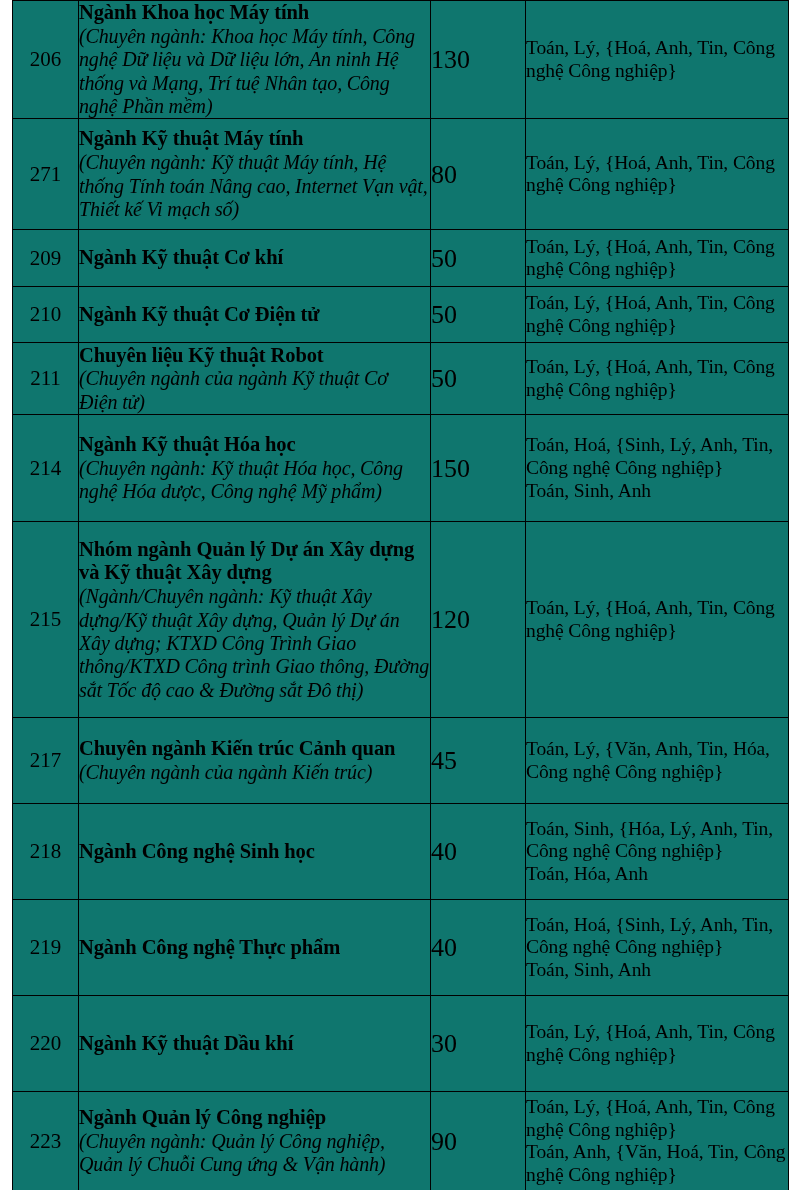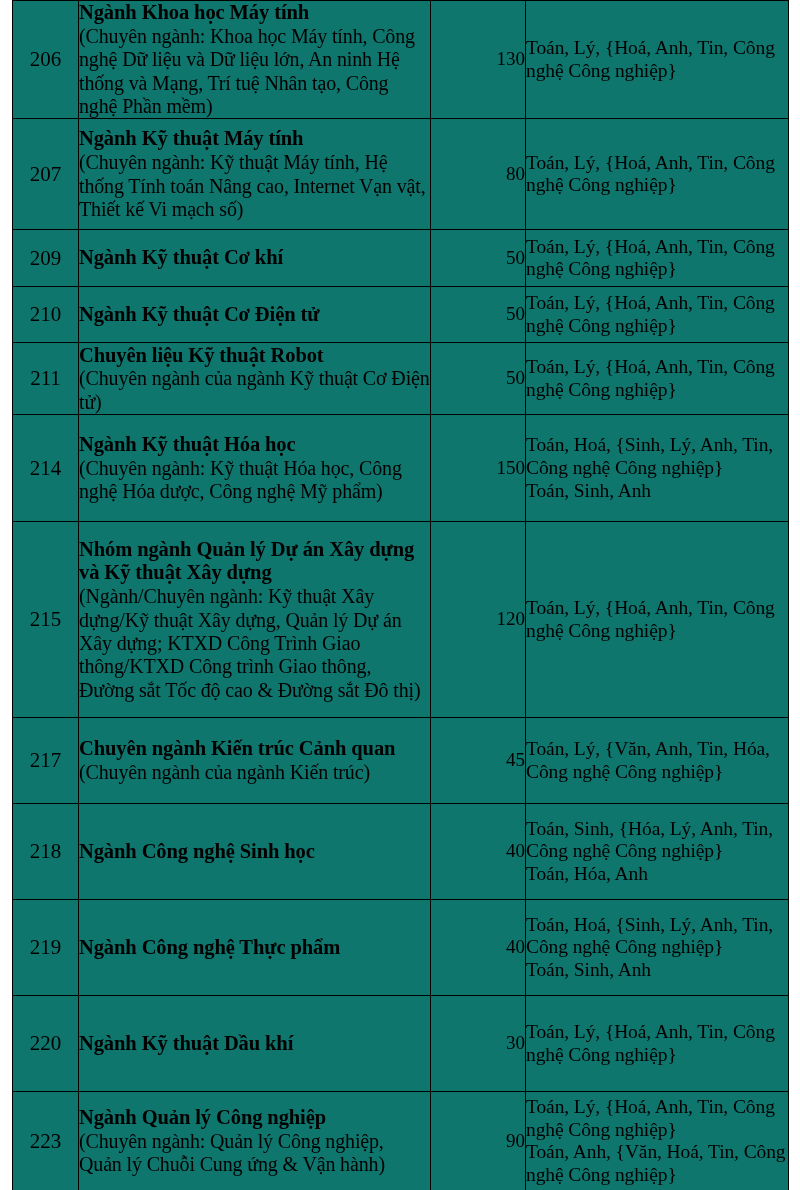--- a/index.html
+++ b/index.html
@@ -36,22 +36,22 @@
   .col-quota  { width: 95px; }
   .col-subj   { width: 263px; }
 
   .cell-code {
     text-align: center;
     font-size: 21px;
     line-height: 1.2;
   }
 
   .cell-quota {
-    text-align: right;
-    font-size: 19px;
+    text-align: left;
+    font-size: 26px;
     line-height: 1.2;
   }
 
   .cell-name {
     padding: 3px 7px 5px 9px;
     text-align: left;
   }
 
   .cell-subj {
     padding: 3px 6px 4px 8px;
@@ -60,20 +60,21 @@
   }
 
   .prog-title {
     font-weight: bold;
     font-size: 20.5px;
     line-height: 1.16;
     letter-spacing: -0.1px;
   }
 
   .prog-sub {
+    font-style: italic;
     font-size: 20px;
     line-height: 1.17;
     letter-spacing: -0.15px;
   }
 
   .subj-line {
     font-size: 19.5px;
     line-height: 1.17;
     letter-spacing: -0.1px;
   }
@@ -97,21 +98,21 @@
         <td class="cell-name">
           <div class="prog-title">Ngành Khoa học Máy tính</div>
           <div class="prog-sub">(Chuyên ngành: Khoa học Máy tính, Công nghệ Dữ liệu và Dữ liệu lớn, An ninh Hệ thống và Mạng, Trí tuệ Nhân tạo, Công nghệ Phần mềm)</div>
         </td>
         <td class="cell-quota"><span>130</span></td>
         <td class="cell-subj">
           <div class="subj-line"><span class="b">Toán, Lý</span><span>, {Hoá, Anh, Tin, Công nghệ Công nghiệp}</span></div>
         </td>
       </tr>
       <tr style="height: 111px;">
-        <td class="cell-code"><span>207</span></td>
+        <td class="cell-code"><span>271</span></td>
         <td class="cell-name">
           <div class="prog-title">Ngành Kỹ thuật Máy tính</div>
           <div class="prog-sub">(Chuyên ngành: Kỹ thuật Máy tính, Hệ thống Tính toán Nâng cao, Internet Vạn vật, Thiết kế Vi mạch số)</div>
         </td>
         <td class="cell-quota"><span>80</span></td>
         <td class="cell-subj">
           <div class="subj-line"><span class="b">Toán, Lý</span><span>, {Hoá, Anh, Tin, Công nghệ Công nghiệp}</span></div>
         </td>
       </tr>
       <tr style="height: 57px;">

